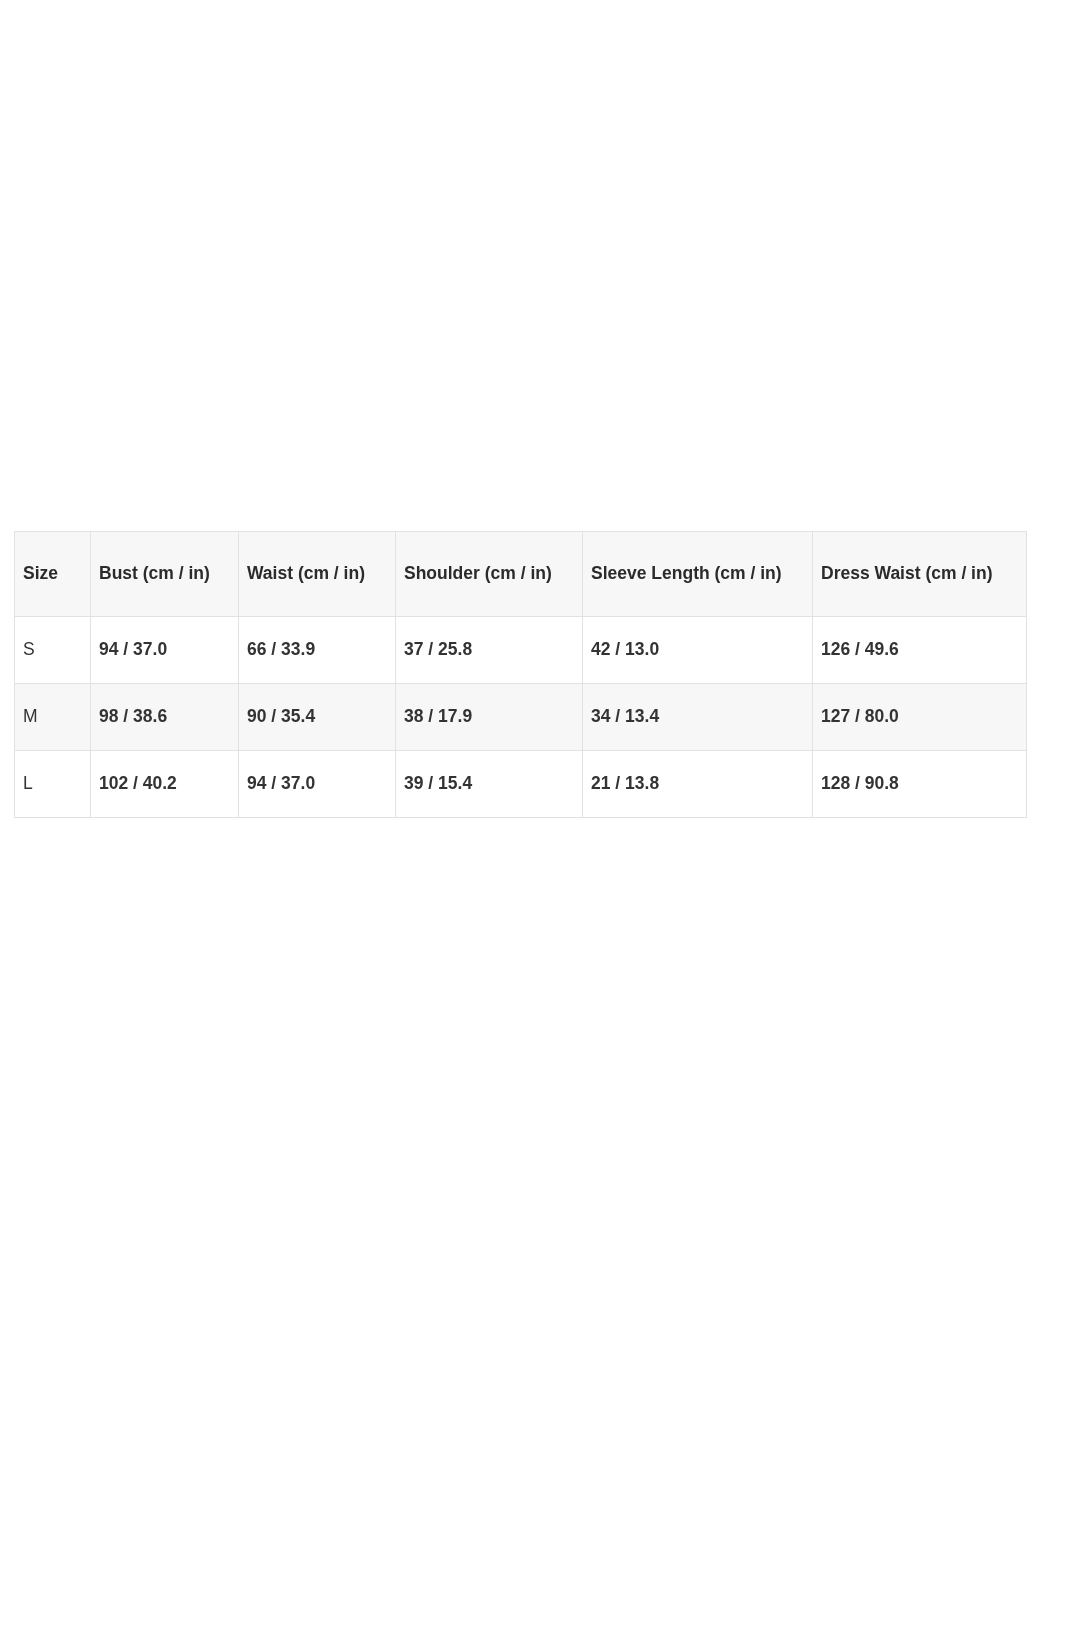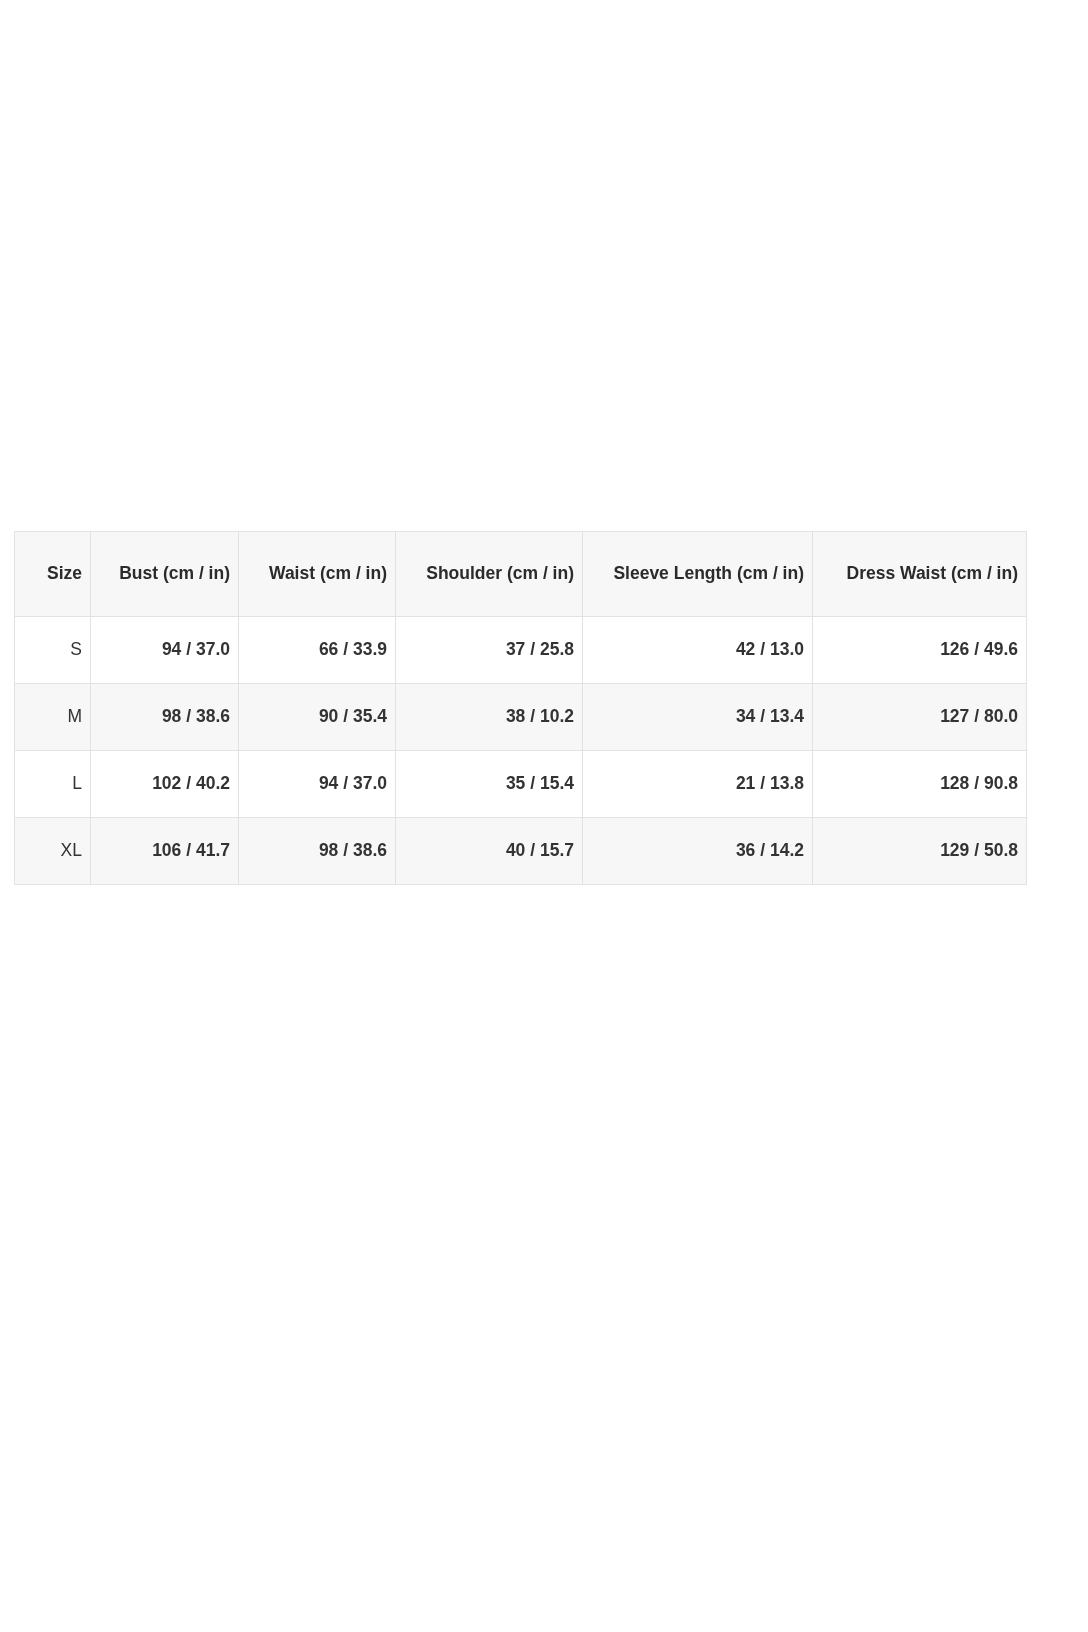--- a/index.html
+++ b/index.html
@@ -30,21 +30,21 @@
     width: 1012px;
   }
   table.size-chart {
     border-collapse: collapse;
     width: 1012px;
     table-layout: fixed;
   }
   table.size-chart th,
   table.size-chart td {
     border: 1px solid #e2e2e2;
-    text-align: right;
+    text-align: left;
     vertical-align: middle;
     font-size: 17.5px;
     color: #333333;
     padding: 0 8px;
     line-height: 1.35;
   }
   table.size-chart thead th {
     font-weight: bold;
     background: #f7f7f7;
     height: 84px;
@@ -100,36 +100,28 @@
           <td>94 / 37.0</td>
           <td>66 / 33.9</td>
           <td>37 / 25.8</td>
           <td>42 / 13.0</td>
           <td>126 / 49.6</td>
         </tr>
         <tr>
           <td class="size-cell">M</td>
           <td>98 / 38.6</td>
           <td>90 / 35.4</td>
-          <td>38 / 10.2</td>
+          <td>38 / 17.9</td>
           <td>34 / 13.4</td>
           <td>127 / 80.0</td>
         </tr>
         <tr>
           <td class="size-cell">L</td>
           <td>102 / 40.2</td>
           <td>94 / 37.0</td>
-          <td>35 / 15.4</td>
+          <td>39 / 15.4</td>
           <td>21 / 13.8</td>
           <td>128 / 90.8</td>
-        </tr>
-        <tr>
-          <td class="size-cell">XL</td>
-          <td>106 / 41.7</td>
-          <td>98 / 38.6</td>
-          <td>40 / 15.7</td>
-          <td>36 / 14.2</td>
-          <td>129 / 50.8</td>
         </tr>
       </tbody>
     </table>
   </div>
 </div>
 
 </body></html>

